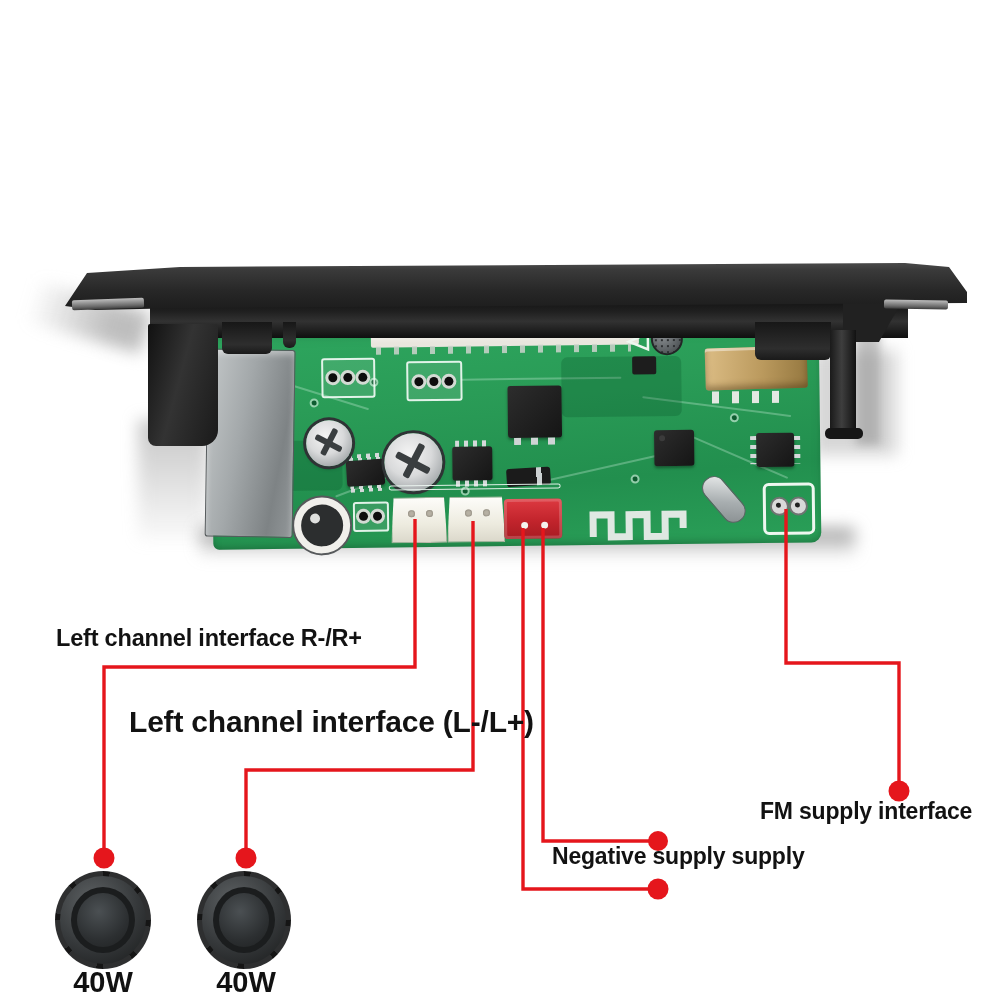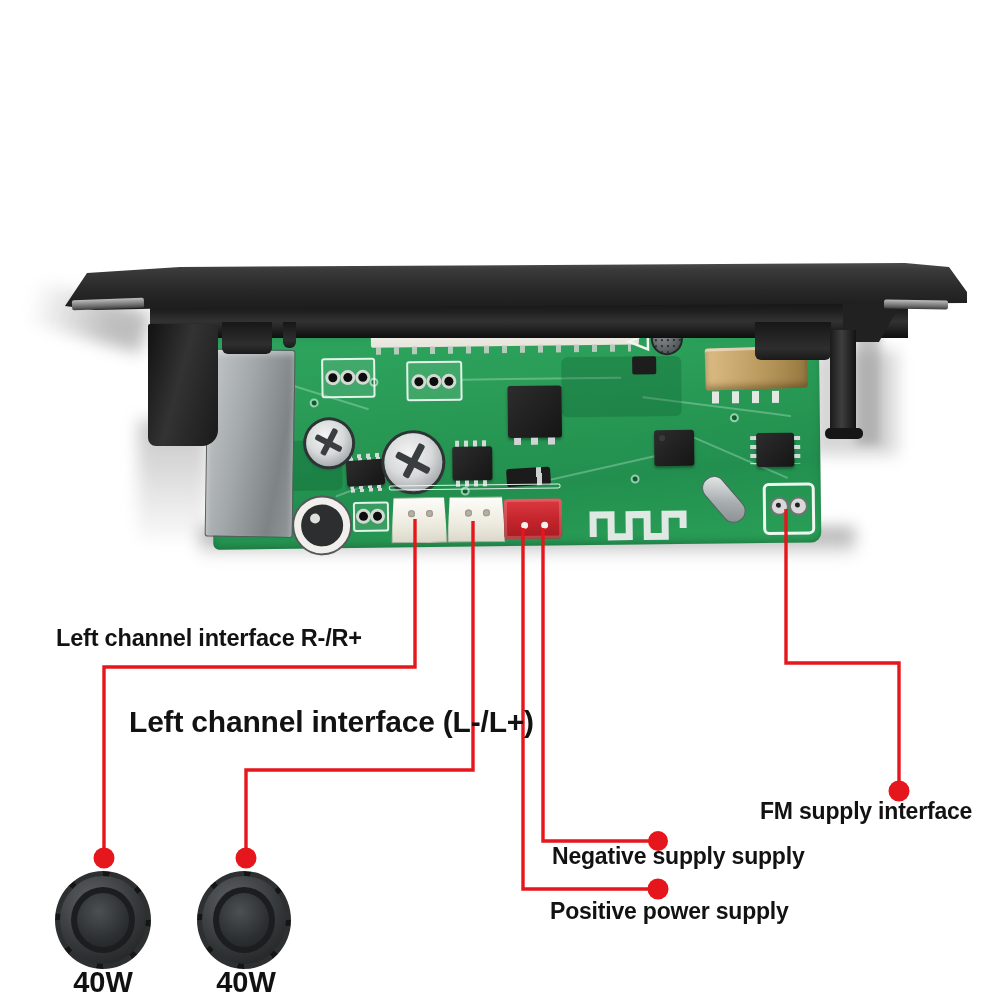--- a/index.html
+++ b/index.html
@@ -264,21 +264,20 @@
       <circle cx="658" cy="841" r="10"></circle>
       <circle cx="658" cy="889" r="10.5"></circle>
       <circle cx="899" cy="791" r="10.5"></circle>
     </g>
   </svg>
 
   <div class="ann-label lbl-right">Left channel interface R-/R+</div>
   <div class="ann-label lbl-left">Left channel interface (L-/L+)</div>
   <div class="ann-label lbl-fm">FM supply interface</div>
   <div class="ann-label lbl-neg">Negative supply supply</div>
-  <div class="ann-label lbl-pos">Positive power supply</div>
 
   <div class="speaker sp1">
     <div class="sp-rim"></div>
     <div class="sp-surround"></div>
     <div class="sp-ring"></div>
     <div class="sp-cone"></div>
   </div>
   <div class="speaker sp2">
     <div class="sp-rim"></div>
     <div class="sp-surround"></div>

